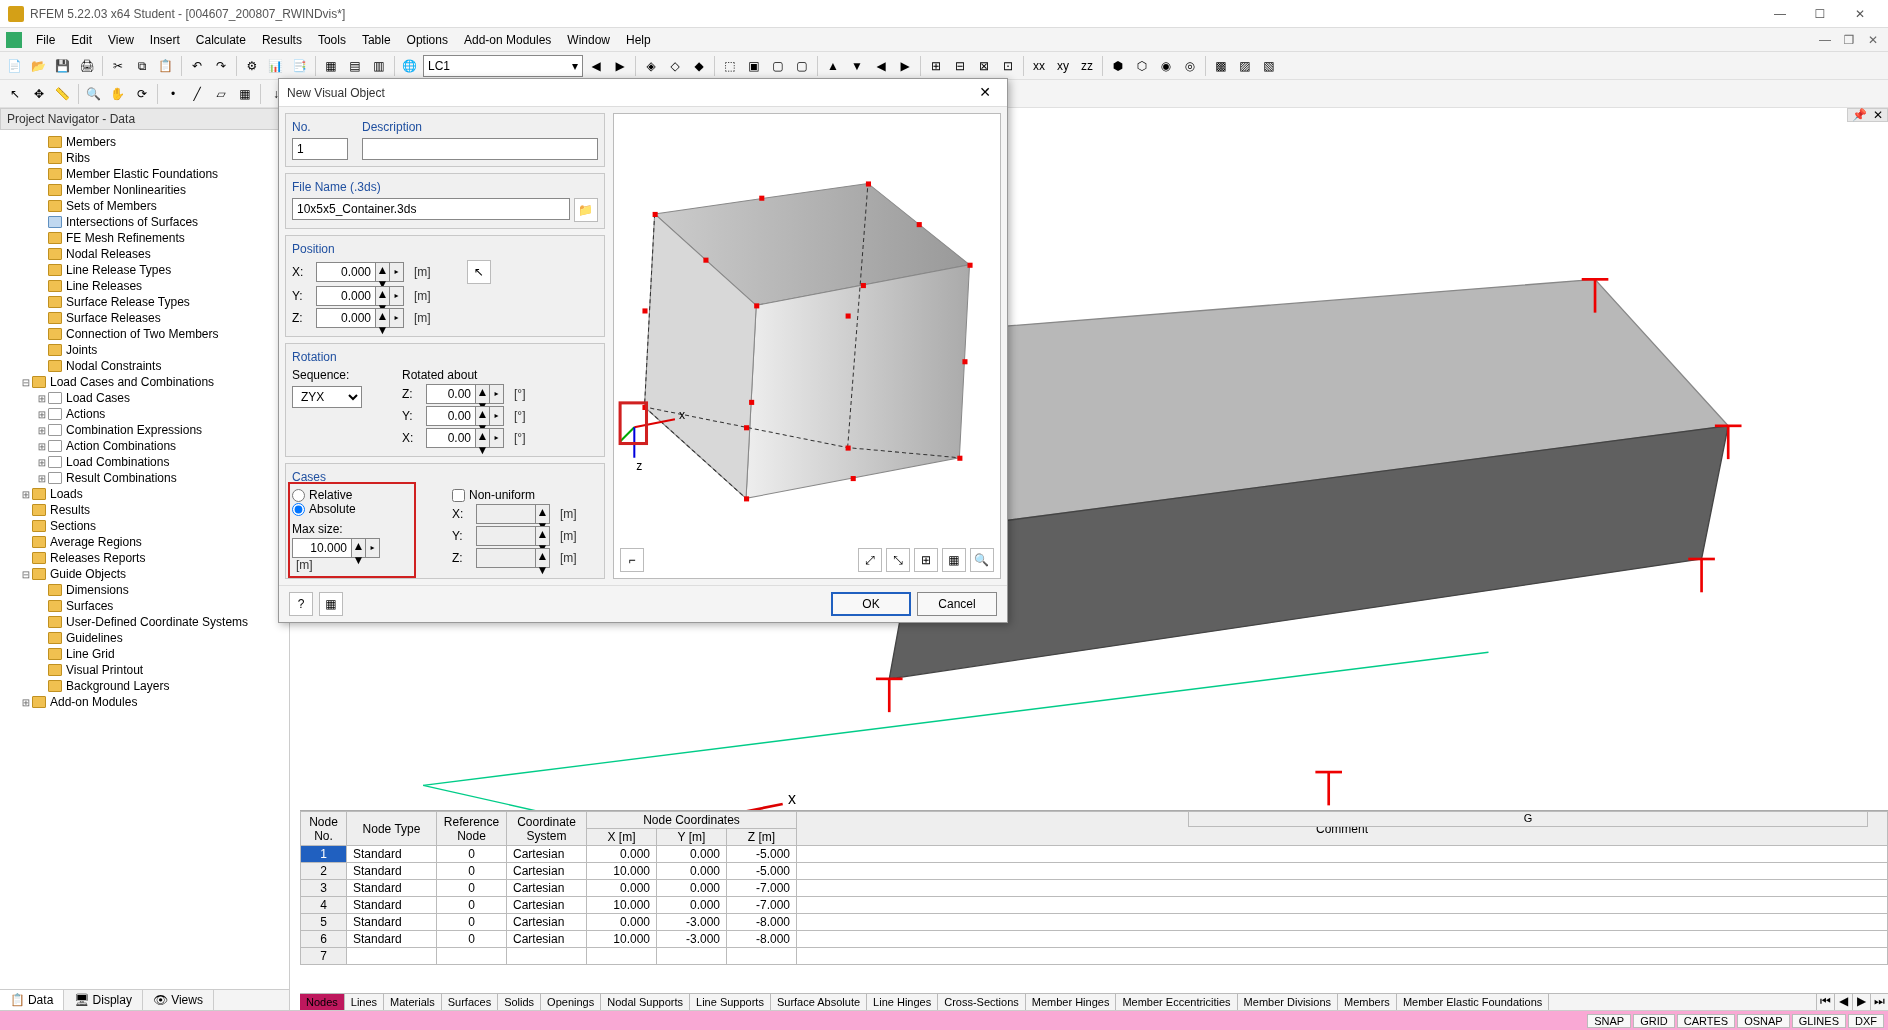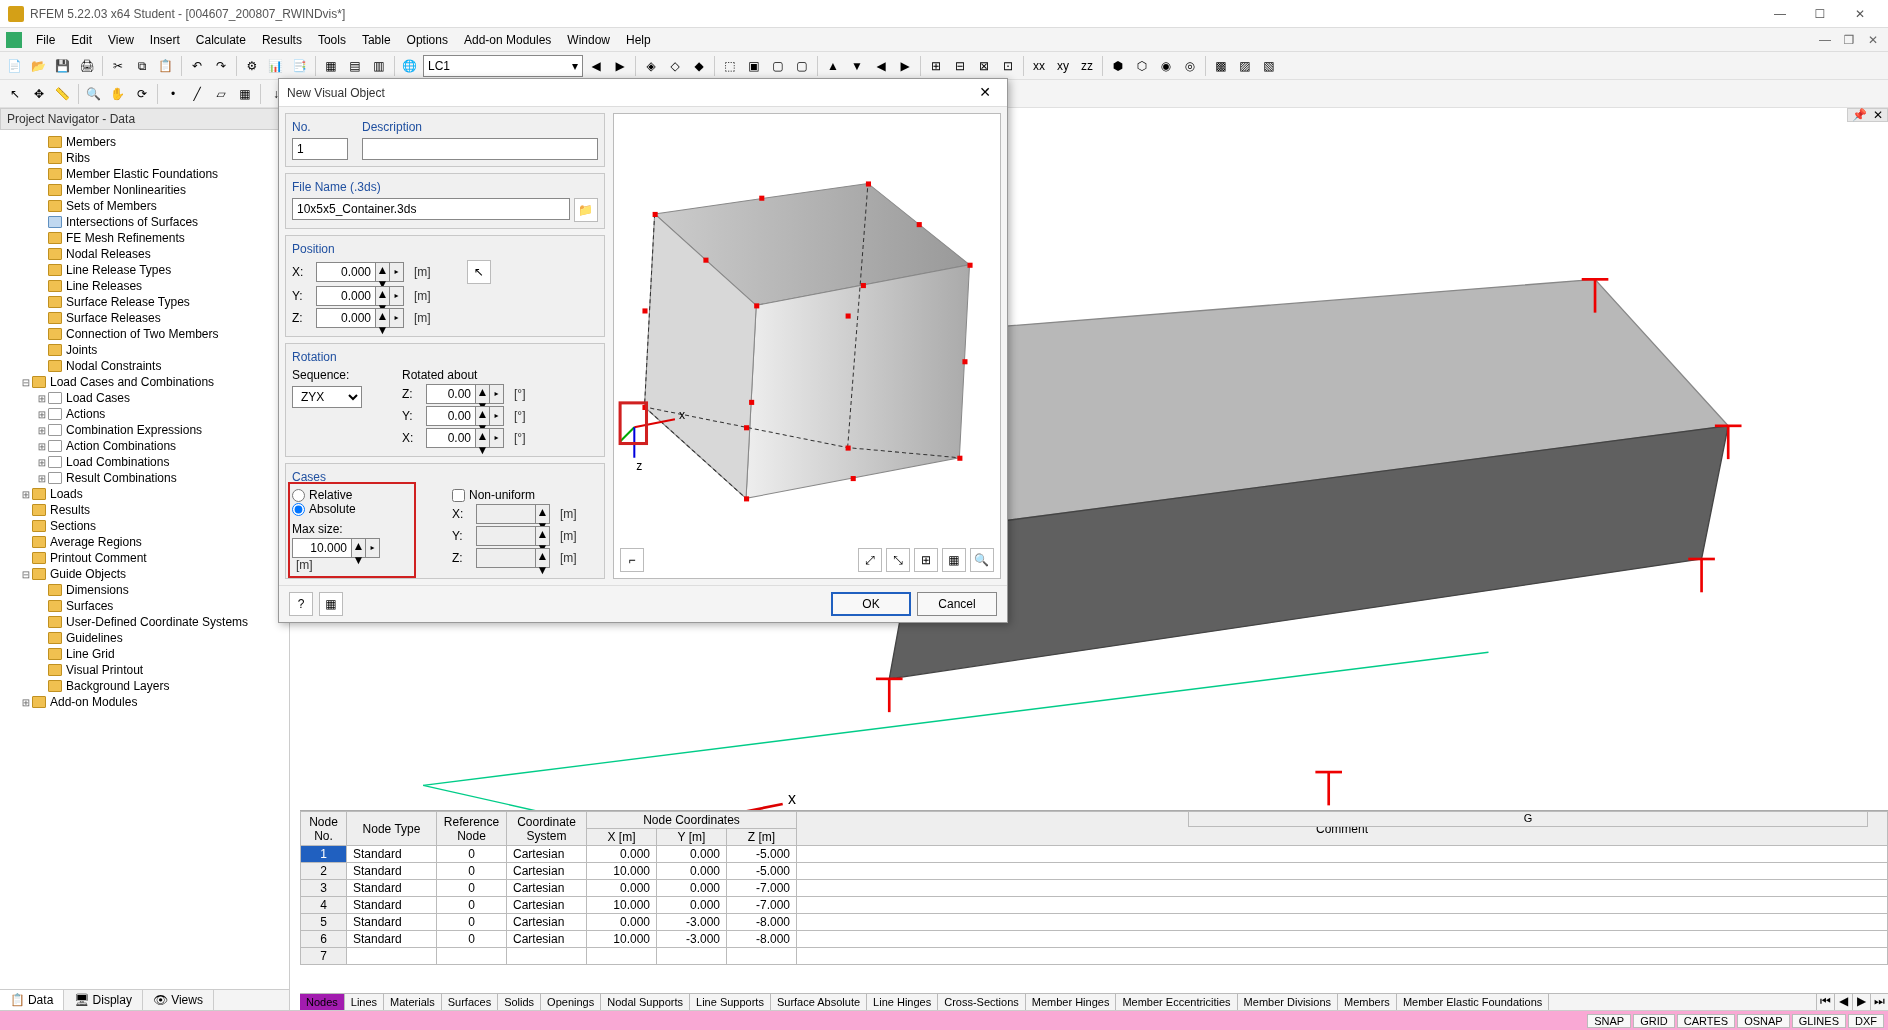--- a/index.html
+++ b/index.html
@@ -46,21 +46,21 @@
 .table-wrap { flex: 1; overflow: auto; }
 table.data-table { border-collapse: collapse; width: 100%; font-size: 11px; }
 table.data-table th, table.data-table td { border: 1px solid #bbb; padding: 1px 6px; text-align: center; background: #fff; height: 17px; }
 table.data-table th { background: #eee; font-weight: normal; }
 table.data-table th.grouphdr { background: #eee; }
 table.data-table td.rowhdr { background: #eee; }
 table.data-table td.sel { background: #2060c0; color: #fff; }
 table.data-table td.right { text-align: right; }
 .bottom-tabs { display: flex; border-top: 1px solid #bbb; background: #f4f4f4; overflow: hidden; }
 .bottom-tab { padding: 2px 6px; border-right: 1px solid #bbb; cursor: pointer; font-size: 11px; white-space: nowrap; }
-.bottom-tab.active { background: #a21caf; }
+.bottom-tab.active { background: #be185d; }
 .bottom-tab-arrows { margin-left:auto; display:flex; }
 .bottom-tab-arrows span { width:18px; text-align:center; border-left:1px solid #bbb; cursor:pointer; }
 
 
 .statusbar { position: absolute; bottom: 0; left: 0; right: 0; height: 20px; background: #f9a8d4; border-top: 1px solid #ccc; display: flex; justify-content: flex-end; align-items: center; padding: 0 4px; gap: 2px; }
 .status-cell { border: 1px solid #bbb; padding: 0 6px; font-size: 11px; background: #f8f8f8; cursor: pointer; }
 
 
 .dialog { position: absolute; left: 278px; top: 78px; width: 730px; background: #f4f4f4; border: 1px solid #999; box-shadow: 2px 2px 8px rgba(0,0,0,0.3); z-index: 100; }
 .dlg-title { height: 28px; display: flex; align-items: center; padding: 0 8px; background: #fff; border-bottom: 1px solid #ddd; }
@@ -365,21 +365,21 @@
         <div class="tree-item">
           <span class="indent" style="width: 16px;"></span>
           <span class="expander"></span>
           <span class="folder-icon"></span>
           <span class="label">Average Regions</span>
         </div>
         <div class="tree-item">
           <span class="indent" style="width: 16px;"></span>
           <span class="expander"></span>
           <span class="folder-icon"></span>
-          <span class="label">Printout Comment</span>
+          <span class="label">Releases Reports</span>
         </div>
         <div class="tree-item">
           <span class="indent" style="width: 16px;"></span>
           <span class="expander">⊟</span>
           <span class="folder-icon"></span>
           <span class="label">Guide Objects</span>
         </div>
         <div class="tree-item">
           <span class="indent" style="width: 32px;"></span>
           <span class="expander"></span>

